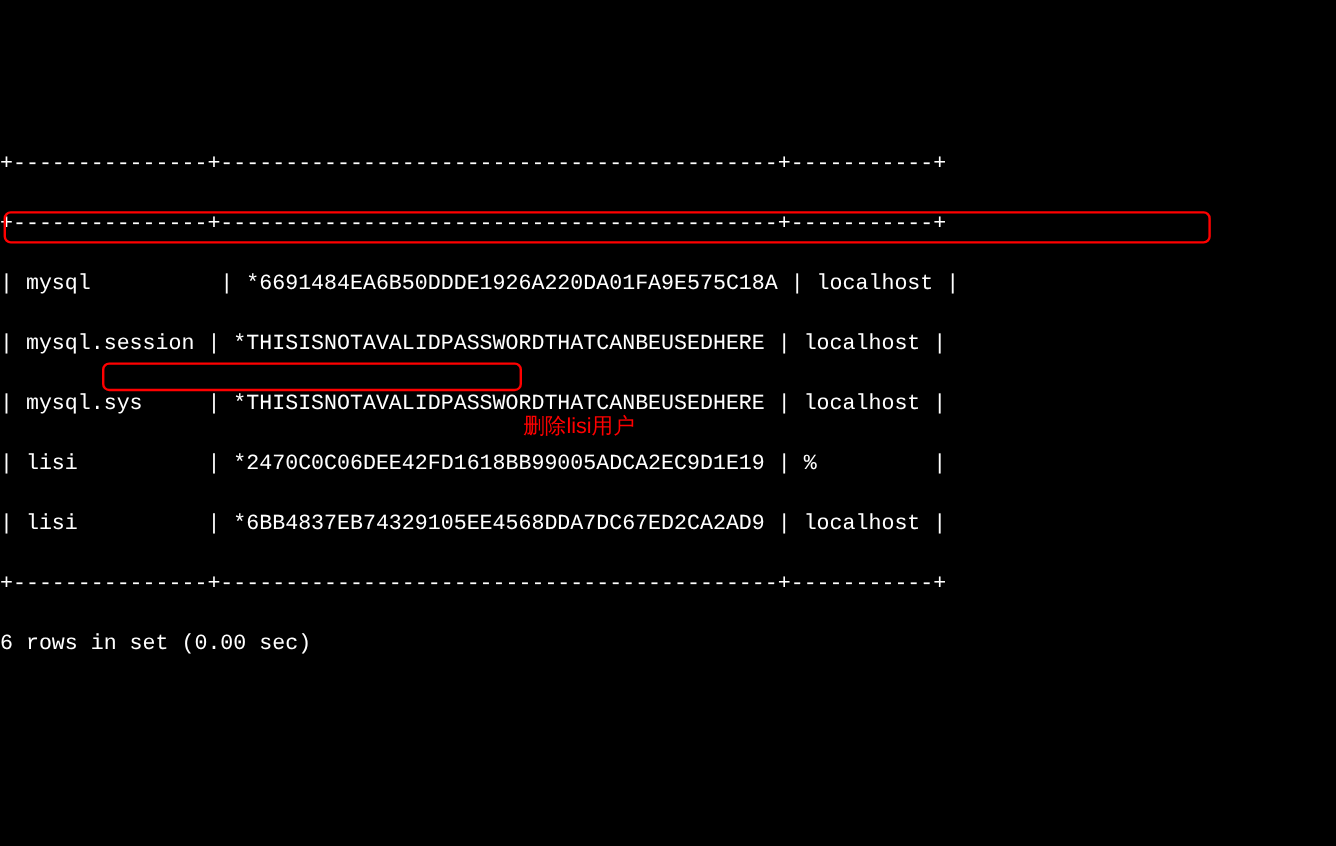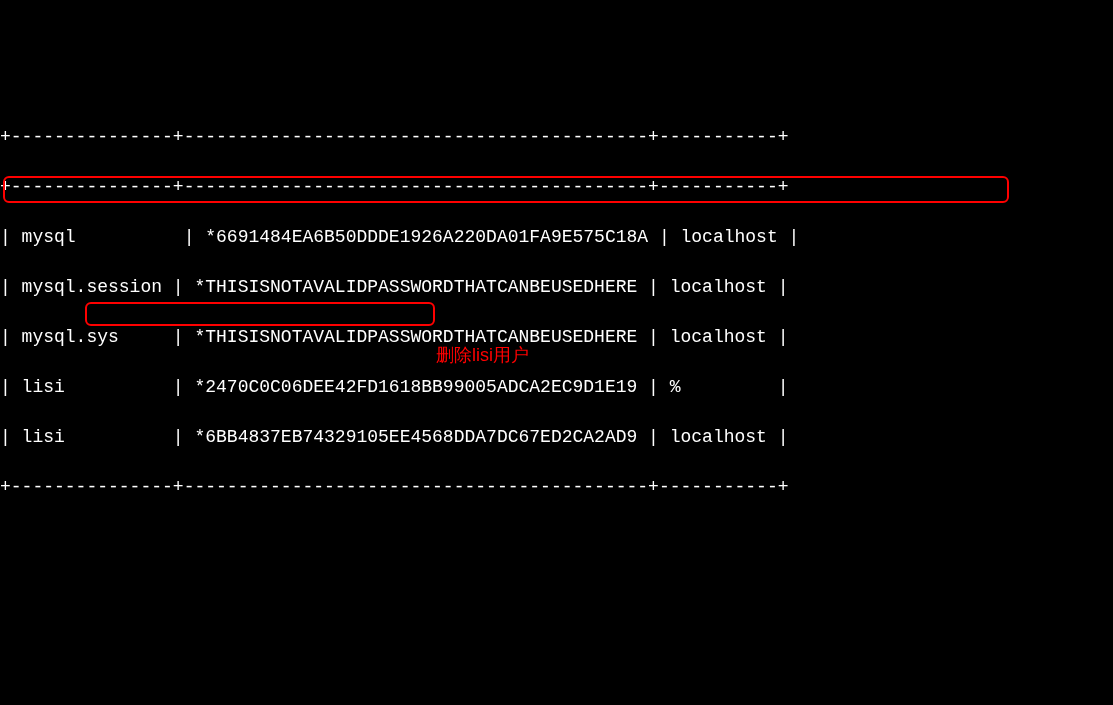--- a/index.html
+++ b/index.html
@@ -44,20 +44,21 @@
 
 <div class="terminal">
 <div class="line">+---------------+-------------------------------------------+-----------+</div>
 <div class="line">+---------------+-------------------------------------------+-----------+</div>
 <div class="line">| mysql          | *6691484EA6B50DDDE1926A220DA01FA9E575C18A | localhost |</div>
 <div class="line">| mysql.session | *THISISNOTAVALIDPASSWORDTHATCANBEUSEDHERE | localhost |</div>
 <div class="line">| mysql.sys     | *THISISNOTAVALIDPASSWORDTHATCANBEUSEDHERE | localhost |</div>
 <div class="line">| lisi          | *2470C0C06DEE42FD1618BB99005ADCA2EC9D1E19 | %         |</div>
 <div class="line">| lisi          | *6BB4837EB74329105EE4568DDA7DC67ED2CA2AD9 | localhost |</div>
 <div class="line">+---------------+-------------------------------------------+-----------+</div>
+<div class="line">6 rows in set (0.00 sec)</div>
 <div class="line"></div>
 
 
 
 
 
 
 
 
 

